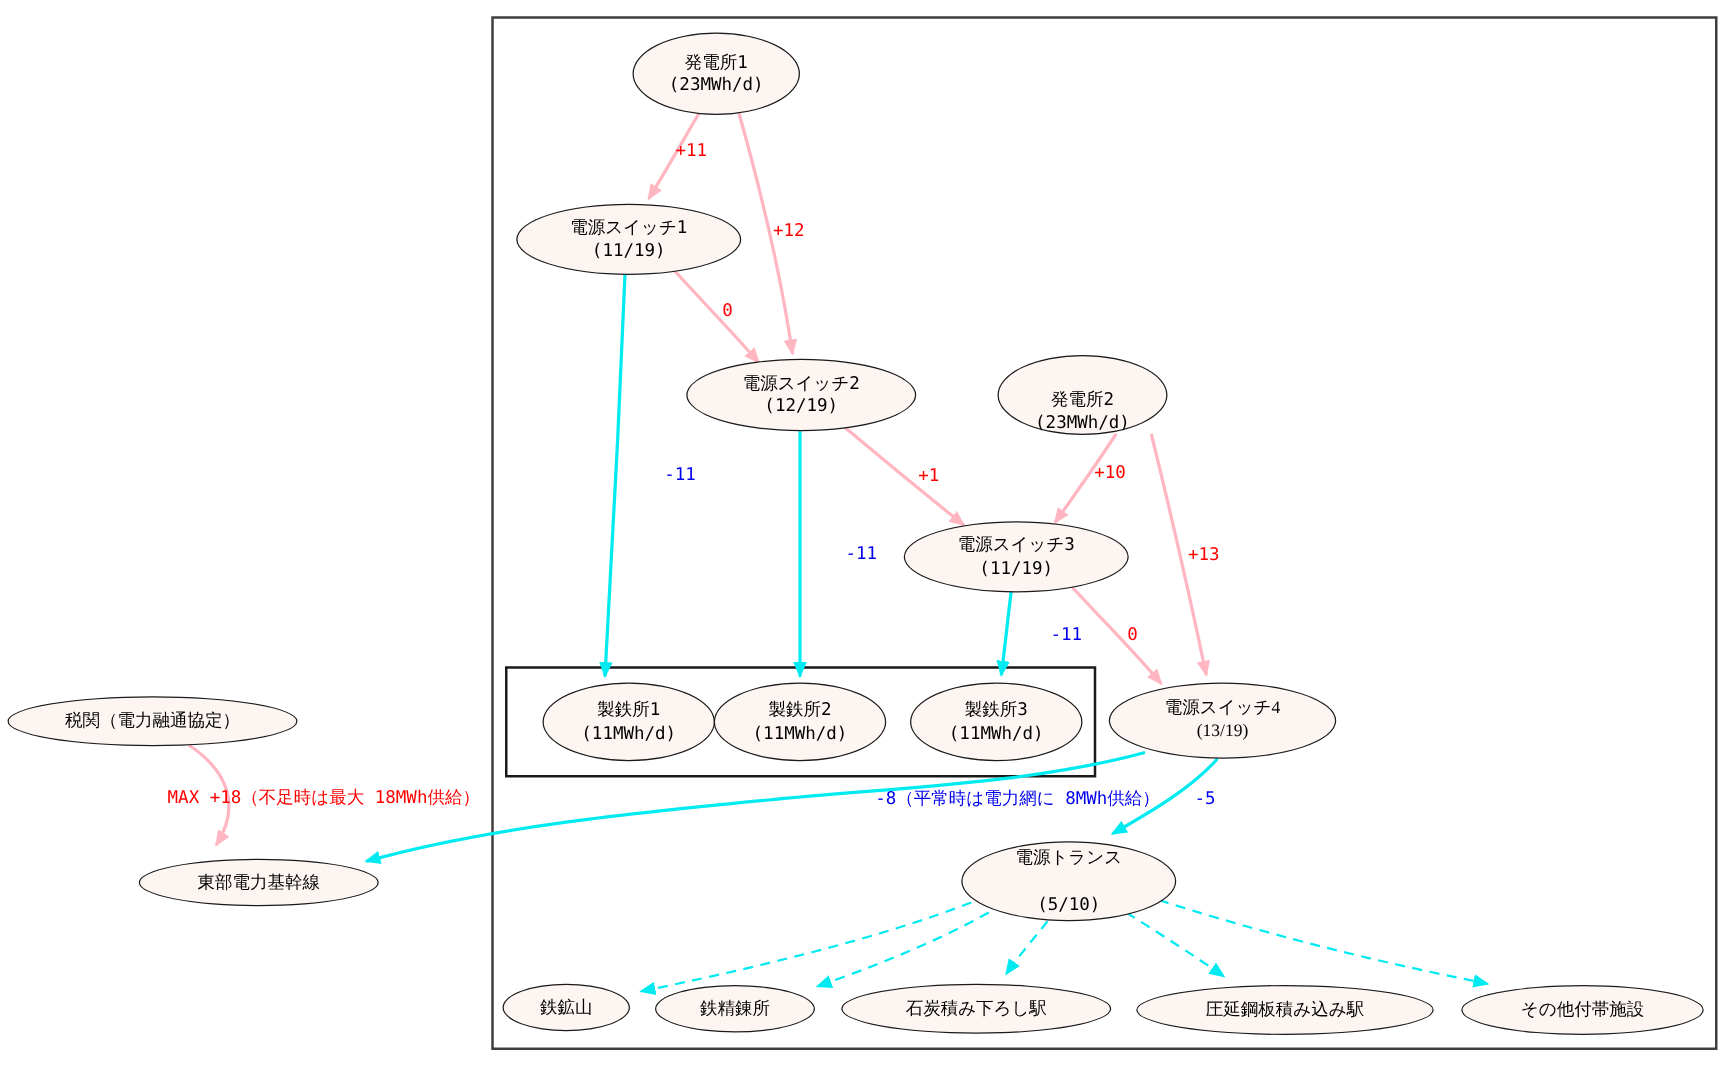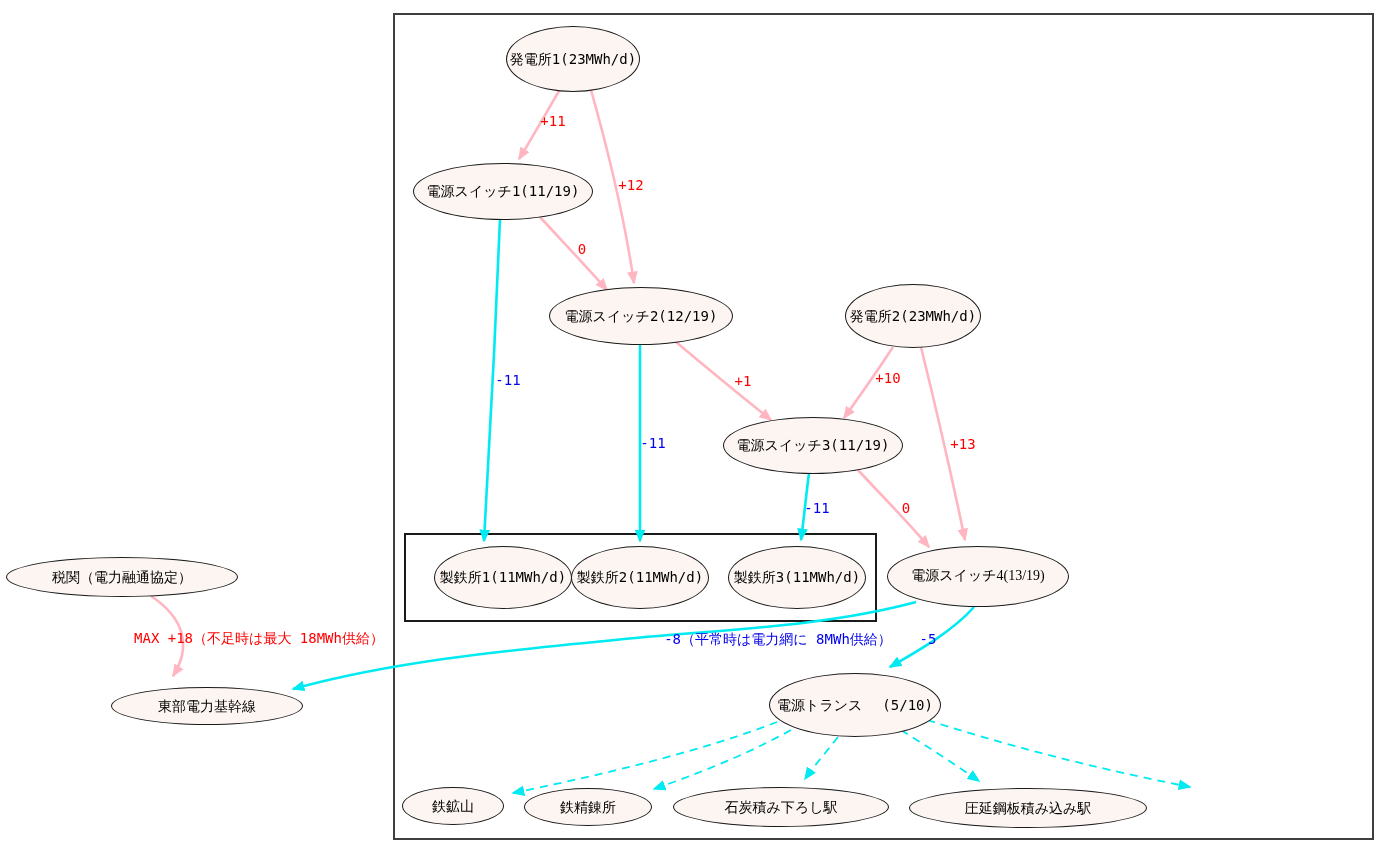--- a/index.html
+++ b/index.html
@@ -27,29 +27,29 @@
   }
   svg.edges { position: absolute; left: 0; top: 0; width: 1387px; height: 854px; }
   .e { fill: none; stroke-width: 2.6px; }
   .e-pink { stroke: var(--pink); }
   .e-cyan { stroke: var(--cyan); }
   .e-dash { stroke: var(--cyan); stroke-width: 1.8px; stroke-dasharray: 8 6; }
   .node {
     position: absolute; box-sizing: border-box;
     border: 1.4px solid var(--node-border); border-radius: 50%;
     background: var(--node-fill);
-    display: flex; align-items: center; justify-content: center;
+    display: flex; flex-direction: column; align-items: center; justify-content: center;
     text-align: center; font-size: 14px; line-height: 1.3; white-space: nowrap;
   }
   .elabel {
     position: absolute; transform: translate(-50%, -50%);
     font-size: 14px; white-space: nowrap; line-height: 1;
   }
   .pos { color: var(--red); }
-  .neg { color: var(--blue); }
+  .neg { color: var(--blue); margin-left: 36px; }
 </style>
 </head>
 <body>
 
 <div class="canvas">
 
   <div class="frame"></div>
   <div class="cluster"></div>
 
   <svg class="edges" viewBox="0 0 1387 854">
@@ -89,21 +89,21 @@
     <div>(23MWh/d)</div>
   </div>
   <div class="node" style="left:413px; top:163px; width:180px; height:57px;">
     <div>電源スイッチ1</div>
     <div>(11/19)</div>
   </div>
   <div class="node" style="left:549px; top:287px; width:184px; height:58px;">
     <div>電源スイッチ2</div>
     <div>(12/19)</div>
   </div>
-  <div class="node" style="left:845px; top:284px; width:136px; height:64px;">
+  <div class="node" style="left:798px; top:284px; width:136px; height:64px;justify-content:flex-end;">
     <div>発電所2</div>
     <div>(23MWh/d)</div>
   </div>
   <div class="node" style="left:723px; top:417px; width:180px; height:57px;">
     <div>電源スイッチ3</div>
     <div>(11/19)</div>
   </div>
   <div class="node" style="left:887px; top:546px; width:182px; height:61px;font-family:Liberation Serif, serif;">
     <div>電源スイッチ4</div>
     <div>(13/19)</div>
@@ -135,20 +135,23 @@
   </div>
   <div class="node" style="left:524px; top:788px; width:128px; height:38px;">
     <div>鉄精錬所</div>
   </div>
   <div class="node" style="left:673px; top:787px; width:216px; height:40px;">
     <div>石炭積み下ろし駅</div>
   </div>
   <div class="node" style="left:909px; top:788px; width:238px; height:40px;">
     <div>圧延鋼板積み込み駅</div>
   </div>
+  <div class="node" style="left:1169px; top:788px; width:194px; height:40px;">
+    <div>その他付帯施設</div>
+  </div>
 
   <div class="elabel pos" style="left:553px; top:121px;">+11</div>
   <div class="elabel pos" style="left:631px; top:185px;">+12</div>
   <div class="elabel pos" style="left:582px; top:249px;">0</div>
   <div class="elabel neg" style="left:508px; top:380px;">-11</div>
   <div class="elabel pos" style="left:743px; top:381px;">+1</div>
   <div class="elabel neg" style="left:653px; top:443px;">-11</div>
   <div class="elabel pos" style="left:888px; top:378px;">+10</div>
   <div class="elabel pos" style="left:963px; top:444px;">+13</div>
   <div class="elabel neg" style="left:817px; top:508px;">-11</div>

